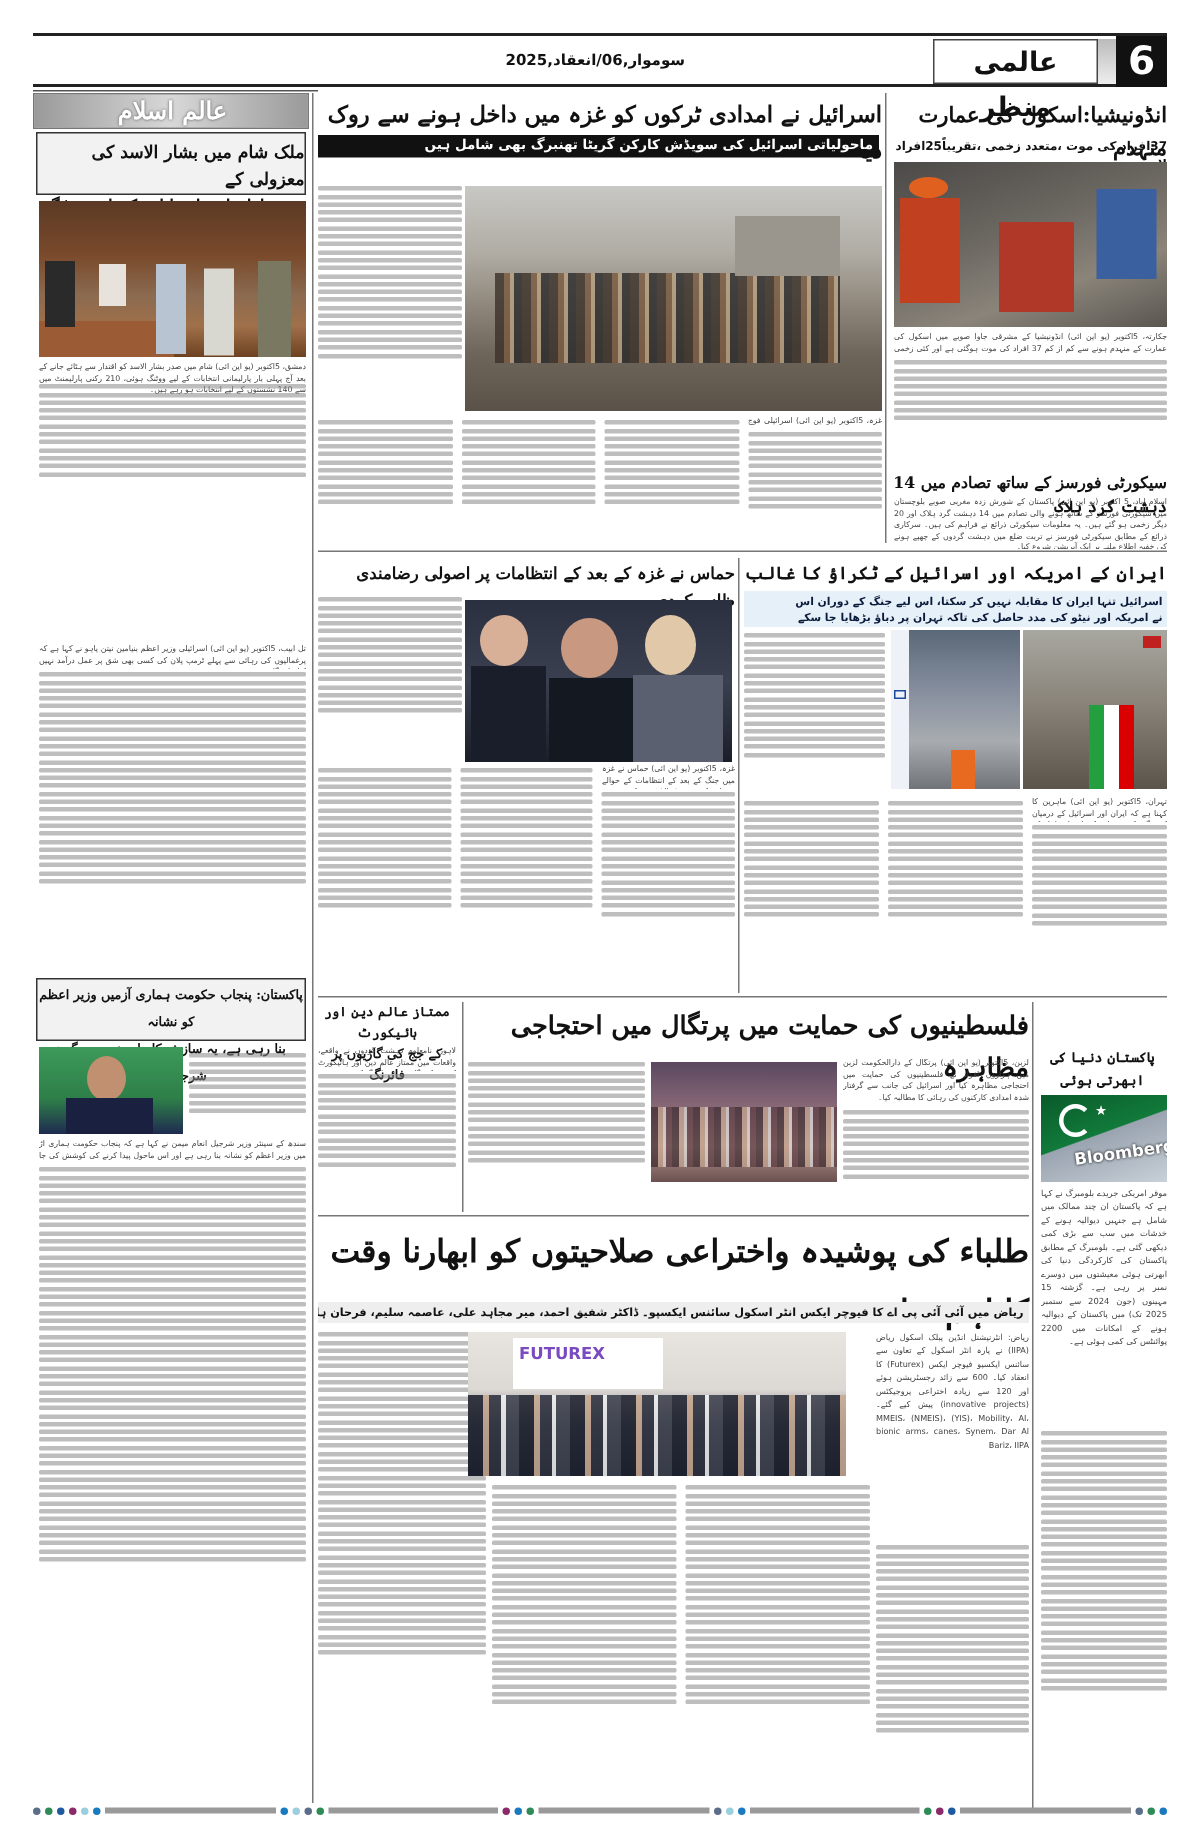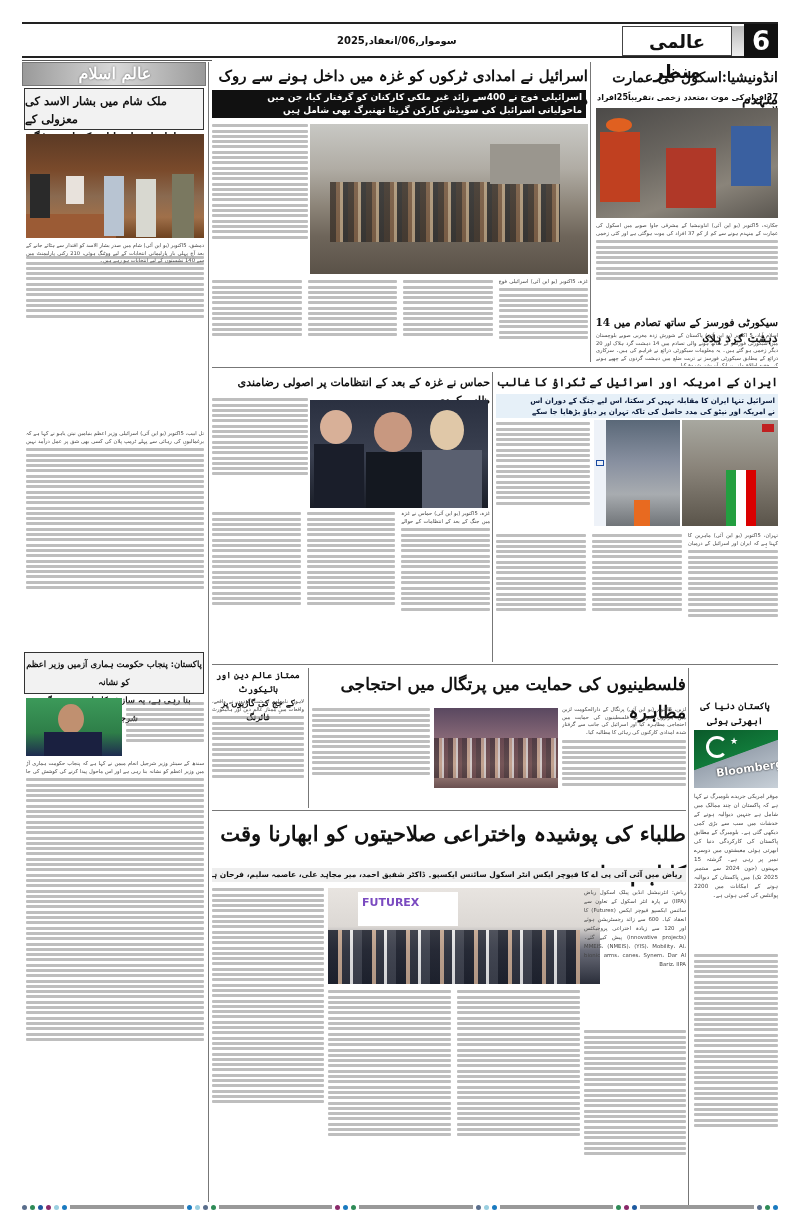--- a/index.html
+++ b/index.html
@@ -45,21 +45,21 @@
   <div class="hrule" style="left:0;top:38px;width:190px;background:#555;"></div>
 
   <div class="vrule" style="left:186px;top:40px;height:1140px;"></div>
   <div class="vrule" style="left:568px;top:40px;height:300px;"></div>
 
   <div class="abs" style="left:0;top:40px;width:184px;height:24px;background:linear-gradient(90deg,#9a9a9a,#d8d8d8,#9a9a9a);border:1px solid #777;">
     <div style="position:absolute;left:0;top:0;width:184px;height:22px;text-align:center;font-family:'DejaVu Serif',serif;font-size:16px;font-weight:bold;color:#fff;text-shadow:0 0 2px #555;direction:rtl;line-height:22px;">عالم اسلام</div>
   </div>
 
   <div class="abs boxhead" style="left:2px;top:66px;width:180px;height:42px;padding-top:3px;">
-    <h2 style="font-size:11.5px;line-height:18px;text-align:left;">ملک شام میں بشار الاسد کی معزولی کے</h2>
+    <h2 style="font-size:11.5px;line-height:18px;text-align:right;">ملک شام میں بشار الاسد کی معزولی کے</h2>
     <h2 style="font-size:11.5px;line-height:18px;text-align:center;">بعد پارلیمانی انتخابات کے لیے ووٹنگ</h2>
   </div>
 
   <div class="photo" style="left:4px;top:112px;width:178px;height:104px;background:linear-gradient(180deg,#5b3a25 0%,#7a4a2b 35%,#8a6a50 60%,#a0704a 80%,#6d4220 100%);">
     <div style="position:absolute;left:0;top:80px;width:90px;height:24px;background:#9b5b35;"></div>
     <div style="position:absolute;left:40px;top:42px;width:18px;height:28px;background:#e8e2dc;"></div>
     <div style="position:absolute;left:78px;top:42px;width:20px;height:60px;background:#b8c4d2;"></div>
     <div style="position:absolute;left:110px;top:45px;width:20px;height:58px;background:#d8d8d0;"></div>
     <div style="position:absolute;left:146px;top:40px;width:22px;height:64px;background:#7a7860;"></div>
     <div style="position:absolute;left:4px;top:40px;width:20px;height:44px;background:#2a2a2a;"></div>
@@ -179,21 +179,20 @@
       <span class="bar"></span>
       <span class="bar"></span>
       <span class="bar"></span>
       <span class="bar"></span>
       <span class="bar"></span>
       <span class="bar"></span>
   </div>
 
   <h1 class="abs" style="left:190px;top:42px;width:376px;font-size:15px;line-height:24px;">اسرائیل نے امدادی ٹرکوں کو غزہ میں داخل ہونے سے روک دیا</h1>
   <div class="abs blackband" style="left:190px;top:68px;width:374px;font-size:9px;line-height:13px;">
-    <div>اسرائیلی فوج نے 400سے زائد غیر ملکی کارکنان کو گرفتار کیا، جن میں</div>
     <div>ماحولیاتی اسرائیل کی سویڈش کارکن گریٹا تھنبرگ بھی شامل ہیں</div>
   </div>
 
   <div class="abs" style="left:190px;top:100px;width:96px;height:150px;">
     <span class="bar"></span>
       <span class="bar"></span>
       <span class="bar"></span>
       <span class="bar"></span>
       <span class="bar"></span>
       <span class="bar"></span>
@@ -616,21 +615,21 @@
       <span class="bar"></span>
       <span class="bar"></span>
       <span class="bar"></span>
       <span class="bar"></span>
       <span class="bar"></span>
       <span class="bar"></span>
       <span class="bar"></span>
       <span class="bar"></span>
       <span class="bar"></span>
   </div>
-  <div class="photo" style="left:306px;top:866px;width:272px;height:96px;background:linear-gradient(180deg,#e8e4e0 0%,#dcd8d4 40%,#6a6c78 65%,#2a2e3a 100%);">
+  <div class="photo" style="left:290px;top:866px;width:252px;height:96px;background:linear-gradient(180deg,#e8e4e0 0%,#dcd8d4 40%,#6a6c78 65%,#2a2e3a 100%);">
     <div style="position:absolute;left:30px;top:4px;width:100px;height:34px;background:#fff;">
       <span style="position:absolute;left:4px;top:4px;font-family:'DejaVu Sans',sans-serif;font-weight:bold;font-size:11px;color:#7a4ac0;">FUTUREX</span>
     </div>
     <div style="position:absolute;left:0;top:42px;width:252px;height:54px;background:repeating-linear-gradient(90deg,#1a1e2a 0 10px,#c8a890 10px 14px,#2a2e3a 14px 22px,#f0f0f0 22px 25px,#3a3e4a 25px 34px);opacity:0.85;"></div>
   </div>
   <div class="abs" style="left:306px;top:966px;width:252px;height:214px;display:flex;gap:6px;flex-direction:row-reverse;">
     <div style="flex:1;">
         <span class="bar"></span>
         <span class="bar"></span>
         <span class="bar"></span>

